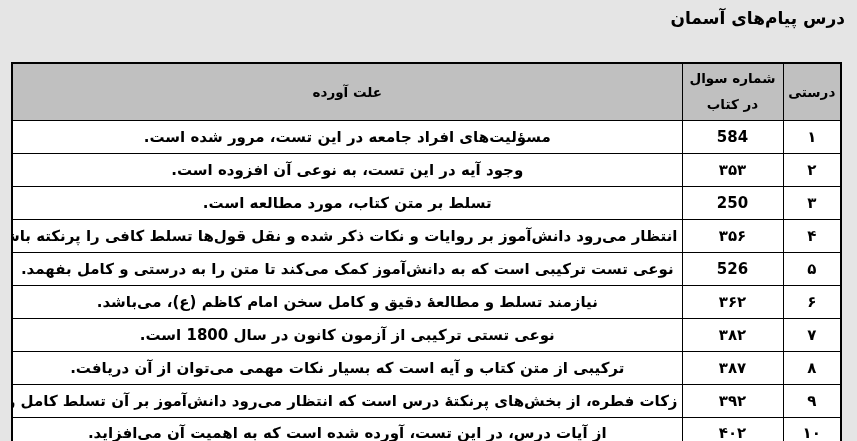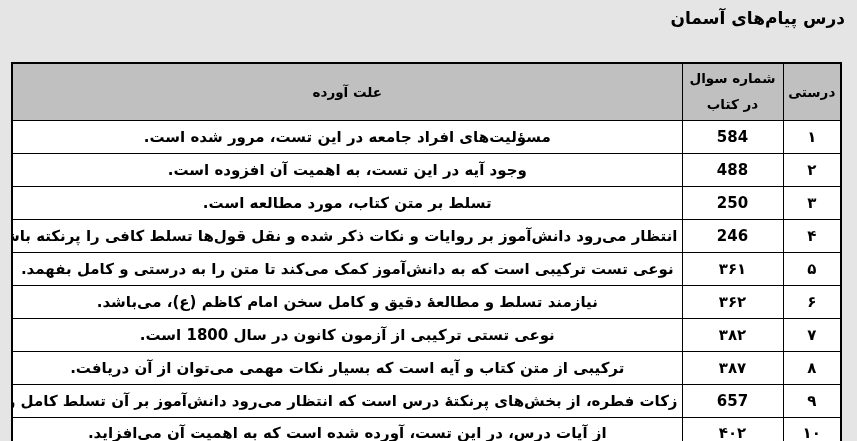--- a/index.html
+++ b/index.html
@@ -87,56 +87,56 @@
       </tr>
     </thead>
     <tbody>
       <tr class="data-row">
         <td>۱</td>
         <td>584</td>
         <td>مسؤلیت‌های افراد جامعه در این تست، مرور شده است.</td>
       </tr>
       <tr class="data-row">
         <td>۲</td>
-        <td>488</td>
-        <td>وجود آیه در این تست، به اهمیت آن افزوده است.</td>
+        <td>۳۵۳</td>
+        <td>وجود آیه در این تست، به نوعی آن افزوده است.</td>
       </tr>
       <tr class="data-row">
         <td>۳</td>
         <td>250</td>
         <td>تسلط بر متن کتاب، مورد مطالعه است.</td>
       </tr>
       <tr class="data-row">
         <td>۴</td>
-        <td>246</td>
+        <td>۳۵۶</td>
         <td>انتظار می‌رود دانش‌آموز بر روایات و نکات ذکر شده و نقل قول‌ها تسلط کافی را پرنکته باشند.</td>
       </tr>
       <tr class="data-row">
         <td>۵</td>
-        <td>۳۶۱</td>
+        <td>526</td>
         <td>نوعی تست ترکیبی است که به دانش‌آموز کمک می‌کند تا متن را به درستی و کامل بفهمد.</td>
       </tr>
       <tr class="data-row">
         <td>۶</td>
         <td>۳۶۲</td>
         <td>نیازمند تسلط و مطالعهٔ دقیق و کامل سخن امام کاظم (ع)، می‌باشد.</td>
       </tr>
       <tr class="data-row">
         <td>۷</td>
         <td>۳۸۲</td>
         <td>نوعی تستی ترکیبی از آزمون کانون در سال 1800 است.</td>
       </tr>
       <tr class="data-row">
         <td>۸</td>
         <td>۳۸۷</td>
         <td>ترکیبی از متن کتاب و آیه است که بسیار نکات مهمی می‌توان از آن دریافت.</td>
       </tr>
       <tr class="data-row">
         <td>۹</td>
-        <td>657</td>
+        <td>۳۹۲</td>
         <td>زکات فطره، از بخش‌های پرنکتهٔ درس است که انتظار می‌رود دانش‌آموز بر آن تسلط کامل را داشته باشند.</td>
       </tr>
       <tr class="data-row">
         <td>۱۰</td>
         <td>۴۰۲</td>
         <td>از آیات درس، در این تست، آورده شده است که به اهمیت آن می‌افزاید.</td>
       </tr>
     </tbody>
   </table>
 

